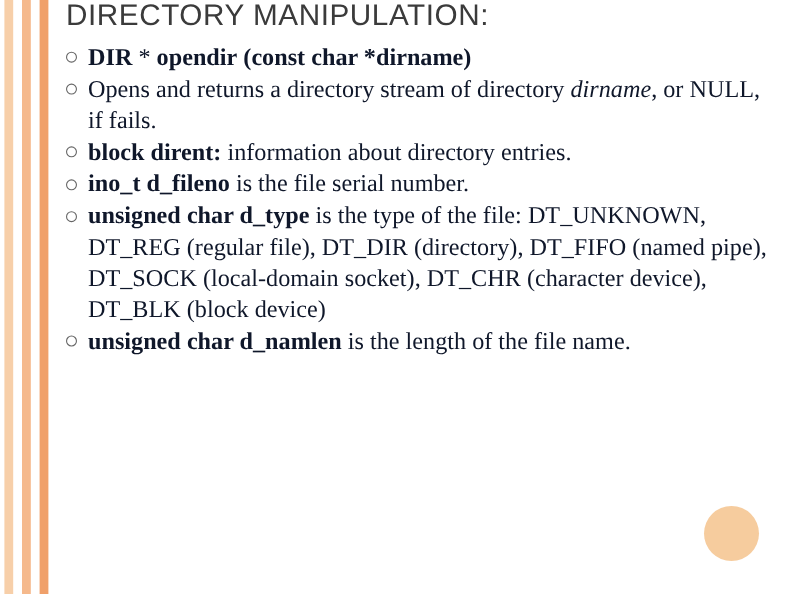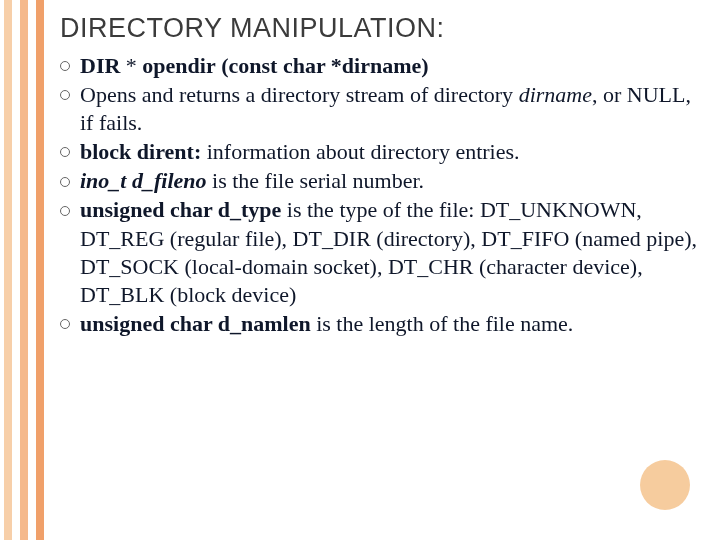--- a/index.html
+++ b/index.html
@@ -40,21 +40,21 @@
   }
 
   .content {
     position: absolute;
     left: 60px;
     right: 18px;
     top: 0;
   }
 
   .title-block {
-    margin-top: 14px;
+    margin-top: 0;
     margin-bottom: 8px;
   }
   .title-line {
     font-family: Arial, Helvetica, sans-serif;
     font-size: 27px;
     color: #3b3b3b;
     letter-spacing: 0.5px;
     line-height: 1.1;
   }
   .title-sub {
@@ -86,21 +86,21 @@
     left: 0;
     top: 0.42em;
     width: 10px;
     height: 10px;
     border: 1.5px solid #666;
     border-radius: 50%;
     box-sizing: border-box;
   }
   .b  { font-weight: bold; }
   .i  { font-style: italic; }
-  .bi { font-weight: bold; font-style: italic; }
+  .bi { font-weight: bold; }
 </style>
 </head>
 <body>
 
 <div class="slide">
   <div class="stripe s1"></div>
   <div class="stripe s2"></div>
   <div class="stripe s3"></div>
   <div class="circle-deco"></div>
 

